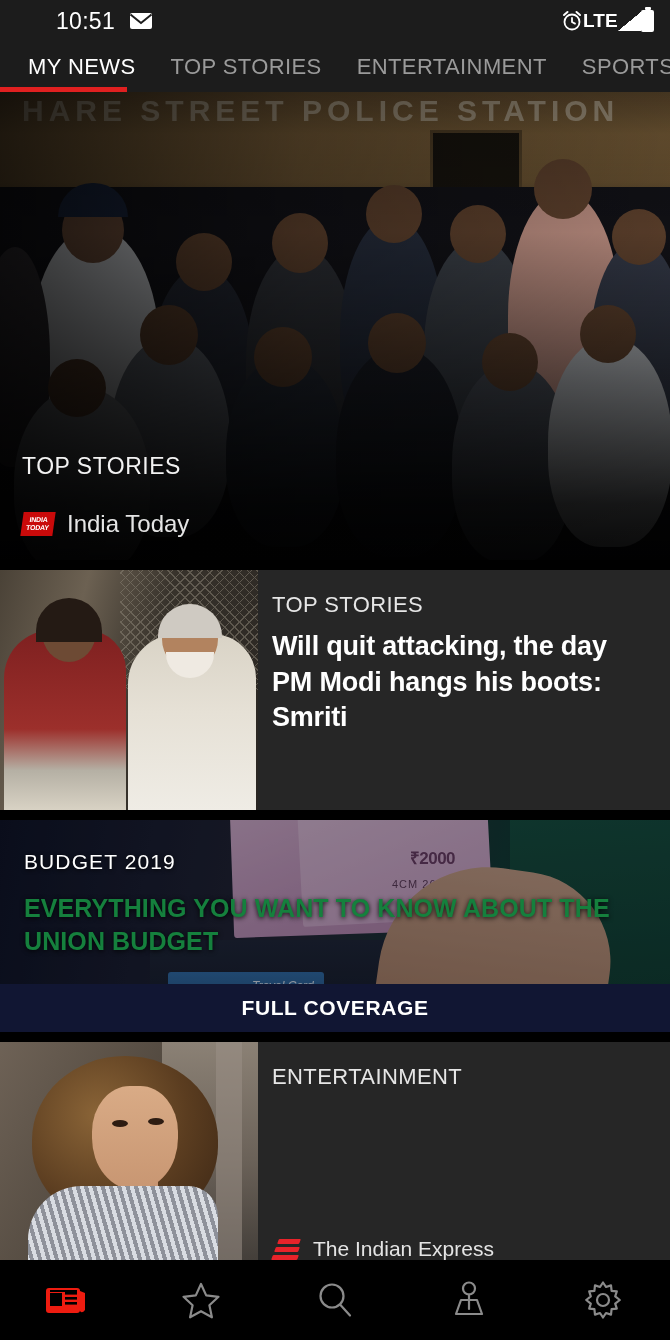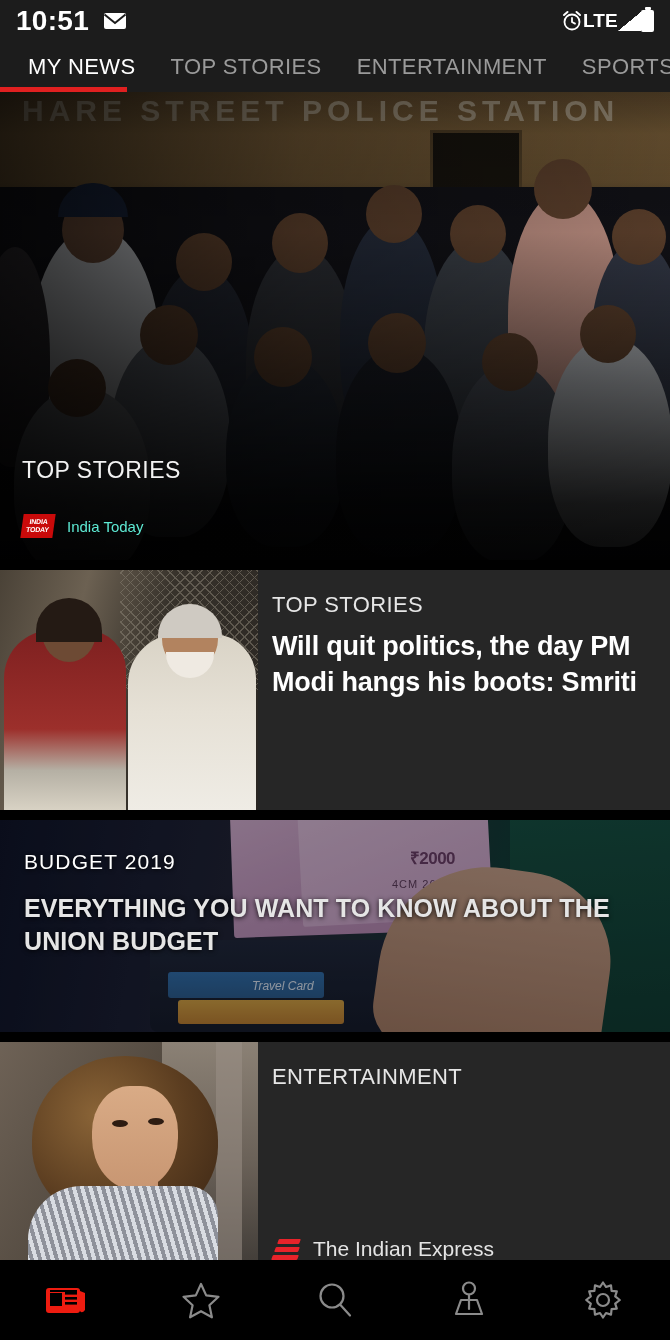--- a/index.html
+++ b/index.html
@@ -9,21 +9,21 @@
     font-family:"Liberation Sans", sans-serif;
     overflow:hidden;
   }
   .phone { position:relative; width:670px; height:1340px; background:#000; overflow:hidden; }
 
   
   .statusbar {
     height:42px; background:#1c1c1c; color:#fff;
     display:flex; align-items:center; padding:0 16px;
   }
-  .sb-time { font-size:28px; font-weight:700; letter-spacing:.3px; }
+  .sb-time { font-size:23px; font-weight:400; letter-spacing:.3px;margin-left:40px; }
   .sb-left { display:flex; align-items:center; gap:14px; }
   .sb-right { margin-left:auto; display:flex; align-items:center; }
   .sb-lte { font-size:19px; font-weight:700; letter-spacing:.2px; }
   .icon-mail { width:24px; height:18px; position:relative; }
   .icon-mail svg, .icon-alarm svg { display:block; }
   .icon-signal {
     width:23px; height:19px;
     background:linear-gradient(to top left, #fff 50%, transparent 50.5%);
   }
   .icon-batt {
@@ -82,21 +82,21 @@
     position:absolute; inset:0;
     background:linear-gradient(to right, rgba(0,0,0,.72) 0%, rgba(0,0,0,.35) 45%, rgba(0,0,0,.12) 100%);
   }
   .hero-text { position:absolute; left:22px; right:40px; bottom:22px; }
   .kicker { font-size:23px; color:#f2f2f2; letter-spacing:.5px; margin-bottom:30px; }
   .hero-title {
     font-size:30px; font-weight:700; color:#fff; letter-spacing:-.2px;
     line-height:1.2; margin-bottom:32px;
   }
   .src-row { display:flex; align-items:center; gap:13px; }
-  .src-name { font-size:15px; color:#5eead4; }
+  .src-name { font-size:24px; color:#e5e5e5; }
 
   .logo-indiatoday {
     width:32px; height:24px; background:#c90a0a; position:relative;
     display:flex; flex-direction:column; justify-content:center; align-items:center;
     transform:skewX(-8deg);
   }
   .logo-indiatoday i {
     display:block; font-style:normal; color:#fff; font-size:7px;
     font-weight:700; line-height:8px; letter-spacing:-.2px;
   }
@@ -186,21 +186,21 @@
   .bn-card1{ position:absolute; left:168px; bottom:34px; width:156px; height:26px;
      background:linear-gradient(#2f6ea8,#2a5c8b); border-radius:3px; }
   .bn-card2{ position:absolute; left:178px; bottom:8px; width:166px; height:24px;
      background:linear-gradient(#d8a33c,#c07f2a); border-radius:3px; }
   .bn-travel{ position:absolute; left:252px; bottom:39px; font-size:12px; color:#dfe9f2;
      font-style:italic; }
   .bn-scrim { position:absolute; inset:0; background:rgba(8,10,22,.38); }
   .bn-texts { position:absolute; left:0; right:0; top:30px; text-align:left; padding:0 24px; }
   .bn-kicker { font-size:21px; color:#fff; letter-spacing:1.1px; margin-bottom:18px;
      text-shadow:0 1px 4px rgba(0,0,0,.85); }
-  .bn-head { font-size:25px; font-weight:700; color:#e5e5e5; line-height:1.3; letter-spacing:.1px;
+  .bn-head { font-size:25px; font-weight:700; color:#15803d; line-height:1.3; letter-spacing:.1px;
      text-shadow:0 1px 5px rgba(0,0,0,.9); }
   .bn-cta { position:absolute; left:0; right:0; bottom:0; height:48px; background:#111633;
      display:flex; align-items:center; justify-content:center; }
   .bn-cta span { font-size:21px; font-weight:700; color:#fff; letter-spacing:.6px; }
 
   
   .bottomnav {
     position:absolute; left:0; right:0; bottom:0; height:80px; background:#000;
     display:flex; align-items:center;
   }
@@ -311,21 +311,21 @@
           <div class="t1-ah"></div>
           <div class="t1-ah2"></div>
           <div class="t1-b"></div>
           <div class="t1-bh"></div>
           <div class="t1-bb"></div>
           <div class="t1-bh2"></div>
         </div>
       </div>
       <div class="card-body">
         <div class="card-kicker">TOP STORIES</div>
-        <div class="card-title">Will quit politics, the day PM Modi hangs his boots: Smriti</div>
+        <div class="card-title">Will quit attacking, the day PM Modi hangs his boots: Smriti</div>
       </div>
     </div>
 
     <div class="gap"></div>
 
     <div class="banner">
       <div class="bn-photo">
         <div class="bn-green"></div>
         <div class="bn-note"></div>
         <div class="bn-note2"></div>
@@ -335,20 +335,23 @@
         <div class="bn-card1"></div>
         <div class="bn-travel">Travel Card</div>
         <div class="bn-card2"></div>
         <div class="bn-hand"></div>
       </div>
       <div class="bn-scrim"></div>
       <div class="bn-texts">
         <div class="bn-kicker">BUDGET 2019</div>
         <div class="bn-head">EVERYTHING YOU WANT TO KNOW ABOUT THE UNION BUDGET</div>
       </div>
+      <div class="bn-cta">
+        <span>FULL COVERAGE</span>
+      </div>
     </div>
 
     <div class="gap"></div>
 
     <div class="card">
       <div class="card-thumb">
         <div class="t3">
           <div class="t3-wall"></div>
           <div class="t3-pil"></div>
           <div class="t3-hair"></div>

